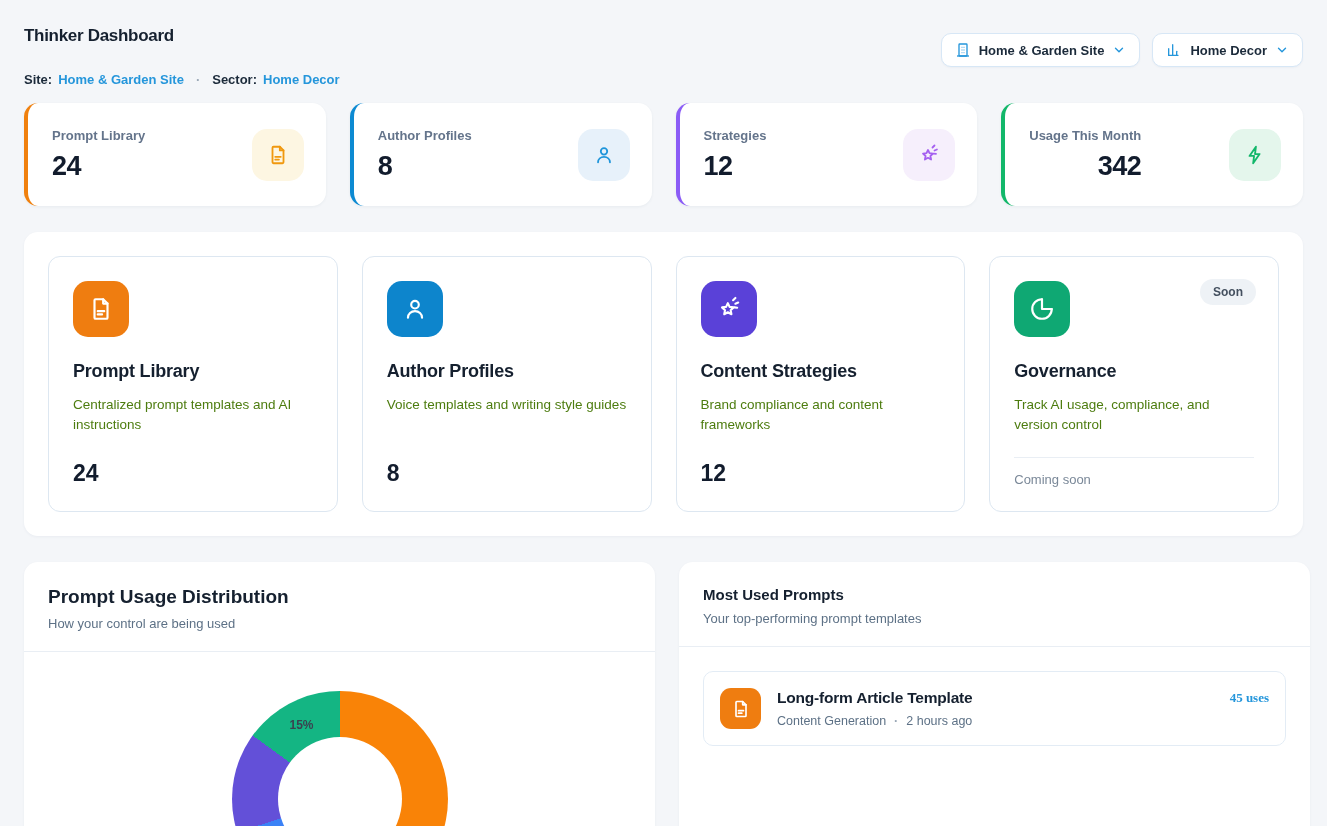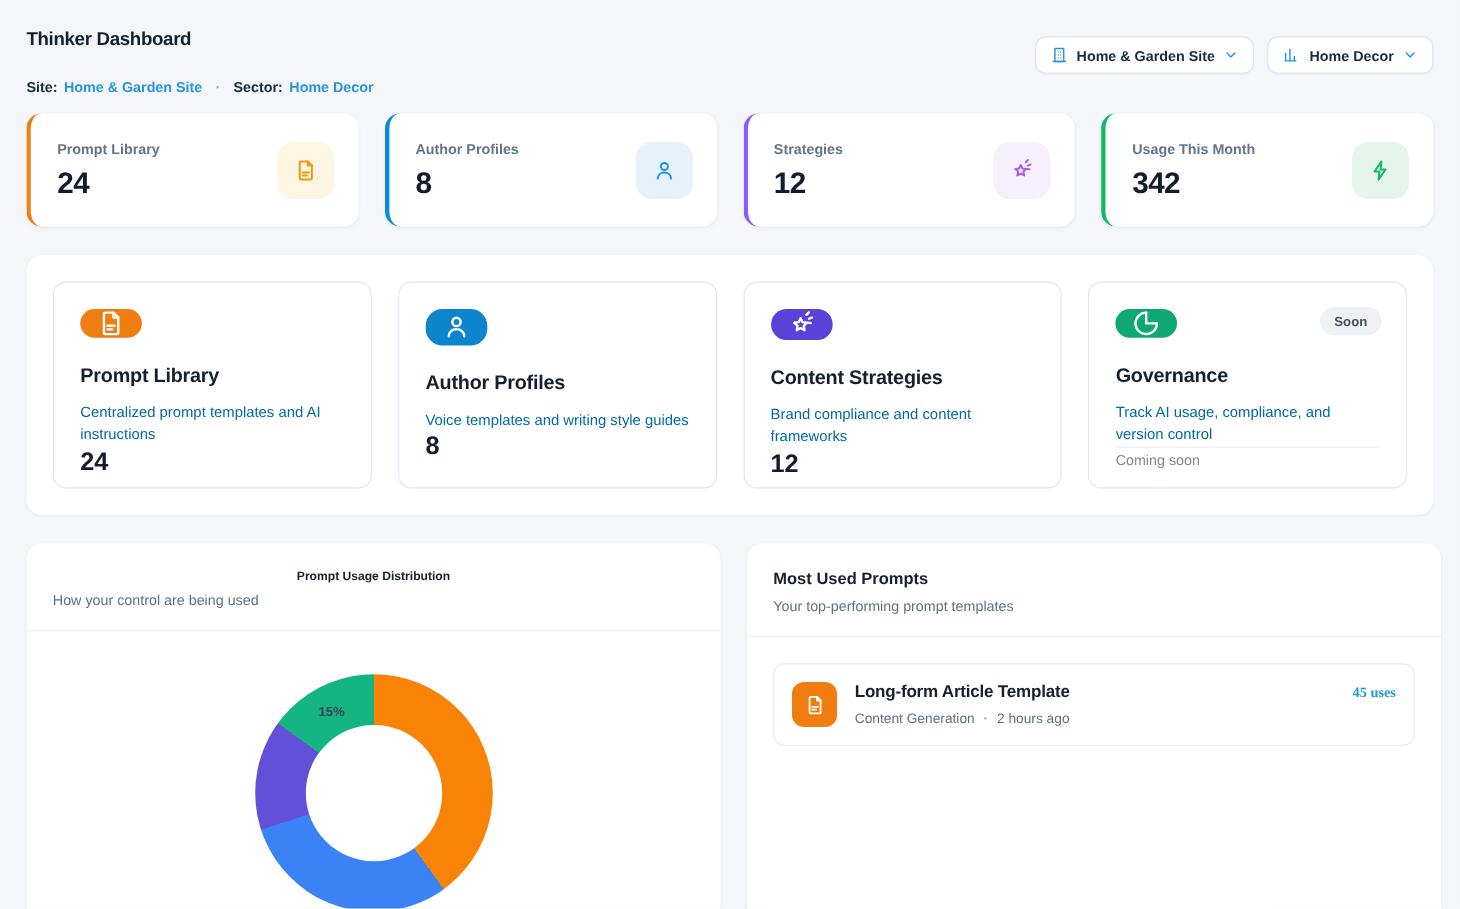--- a/index.html
+++ b/index.html
@@ -38,32 +38,32 @@
   .stat-value { font-size: 27px; font-weight: 800; color: #121c2d; letter-spacing: -0.5px; }
   .stat-icon-box { width: 52px; height: 52px; border-radius: 15px; display: flex; align-items: center; justify-content: center; }
 
   
   .modules-panel { background: #fff; border-radius: 14px; box-shadow: 0 1px 3px rgba(30,60,90,.05); margin-bottom: 26px; }
   .panel-header { padding: 24px 24px 20px 24px; border-bottom: 1px solid #e9eef4; }
   .panel-title { font-size: 16px; font-weight: 700; color: #15202f; margin-bottom: 8px; }
   .panel-subtitle { font-size: 13px; color: #5d7186; font-weight: 500; }
   .modules-grid { display: grid; grid-template-columns: repeat(4, 1fr); gap: 24px; padding: 24px; }
   .module-card {
-    background: #fff; border: 1px solid #dde7f1; border-radius: 12px; height: 188px; padding: 24px;
+    background: #fff; border: 1px solid #dde7f1; border-radius: 12px; height: 256px; padding: 24px;
     display: flex; flex-direction: column; position: relative; cursor: pointer;
   }
   .module-icon-box { width: 56px; height: 56px; border-radius: 15px; display: flex; align-items: center; justify-content: center; color: #fff; margin-bottom: 24px; }
   .module-title { font-size: 18px; font-weight: 800; color: #15202f; margin-bottom: 13px; letter-spacing: -0.2px; }
-  .module-desc { font-size: 13.5px; color: #0369a1; line-height: 1.5; font-weight: 500; }
+  .module-desc { font-size: 13.5px; color: #4d7c0f; line-height: 1.5; font-weight: 500; }
   .module-count { margin-top: auto; font-size: 23px; font-weight: 800; color: #121c2d; }
   .soon-badge {
     position: absolute; top: 22px; right: 22px; background: #eef2f6; color: #44505f;
     font-size: 12px; font-weight: 700; padding: 6px 13px; border-radius: 999px;
   }
-  .gov-footer { margin-top: auto; border-top: 1px solid #e9eef4; padding-top: 4px; font-size: 13px; color: #7a8898; font-weight: 500; }
+  .gov-footer { margin-top: auto; border-top: 1px solid #e9eef4; padding-top: 14px; font-size: 13px; color: #7a8898; font-weight: 500; }
 
   
   .bottom-row { display: grid; grid-template-columns: 631px 631px; gap: 24px; }
   .bottom-card { background: #fff; border-radius: 14px; box-shadow: 0 1px 3px rgba(30,60,90,.05); height: 420px; overflow: hidden; }
   .chart-body { position: relative; height: 335px; }
   .donut { position: absolute; left: 50%; transform: translateX(-50%); top: 39px; width: 216px; height: 216px; border-radius: 50%; }
   .donut::after { content: ""; position: absolute; left: 46px; top: 46px; width: 124px; height: 124px; background: #fff; border-radius: 50%; }
   .donut-label { position: absolute; left: 70px; top: 34px; transform: translate(-50%,-50%); font-size: 12px; font-weight: 700; color: #3a4350; z-index: 2; }
 
   .prompt-list { padding: 24px; }
@@ -162,21 +162,21 @@
         <div class="stat-value">12</div>
       </div>
       <div class="stat-icon-box" style="background: rgb(246, 239, 252); color: rgb(165, 96, 240);">
         <svg width="24" height="24" viewBox="0 0 24 24" fill="none" stroke="currentColor" stroke-width="1.8" stroke-linecap="round" stroke-linejoin="round">
             <path d="M11 7l1.5 3.2 3.5.4-2.6 2.4.7 3.5L11 14.8l-3.1 1.7.7-3.5L6 10.6l3.5-.4z"></path>
             <path d="M15.5 4.5l2-2M17.5 7.5l2.4-1M16.8 10.6l2.2.3"></path>
           </svg>
       </div>
     </div>
 
-    <div class="stat-card" style="border-left-color: rgb(18, 183, 106);">
+    <div class="stat-card" style="border-left-color: rgb(18, 183, 106); text-align: right;">
       <div>
         <div class="stat-label">Usage This Month</div>
         <div class="stat-value">342</div>
       </div>
       <div class="stat-icon-box" style="background: rgb(228, 246, 236); color: rgb(18, 183, 106);">
         <svg width="22" height="22" viewBox="0 0 24 24" fill="none" stroke="currentColor" stroke-width="2" stroke-linecap="round" stroke-linejoin="round">
             <path d="M13 3L6 13h5l-1 8 7-10h-5z"></path>
           </svg>
       </div>
     </div>
@@ -234,21 +234,21 @@
         <div class="module-desc">Track AI usage, compliance, and version control</div>
         <div class="gov-footer">Coming soon</div>
       </div>
     </div>
   </div>
 
   <div class="bottom-row">
 
     <div class="bottom-card">
       <div class="panel-header">
-        <div class="panel-title" style="font-size:11px;text-align:center;">Prompt Usage Distribution</div>
+        <div class="panel-title" style="font-size:19px;">Prompt Usage Distribution</div>
         <div class="panel-subtitle">How your control are being used</div>
       </div>
       <div class="chart-body">
         <div class="donut" id="donut" style="background: conic-gradient(rgb(249, 131, 7) 0%, rgb(249, 131, 7) 40%, rgb(59, 130, 246) 40%, rgb(59, 130, 246) 70%, rgb(99, 80, 216) 70%, rgb(99, 80, 216) 85%, rgb(20, 181, 131) 85%, rgb(20, 181, 131) 100%);">
           <span class="donut-label">15%</span>
         </div>
       </div>
     </div>
 
     <div class="bottom-card">

